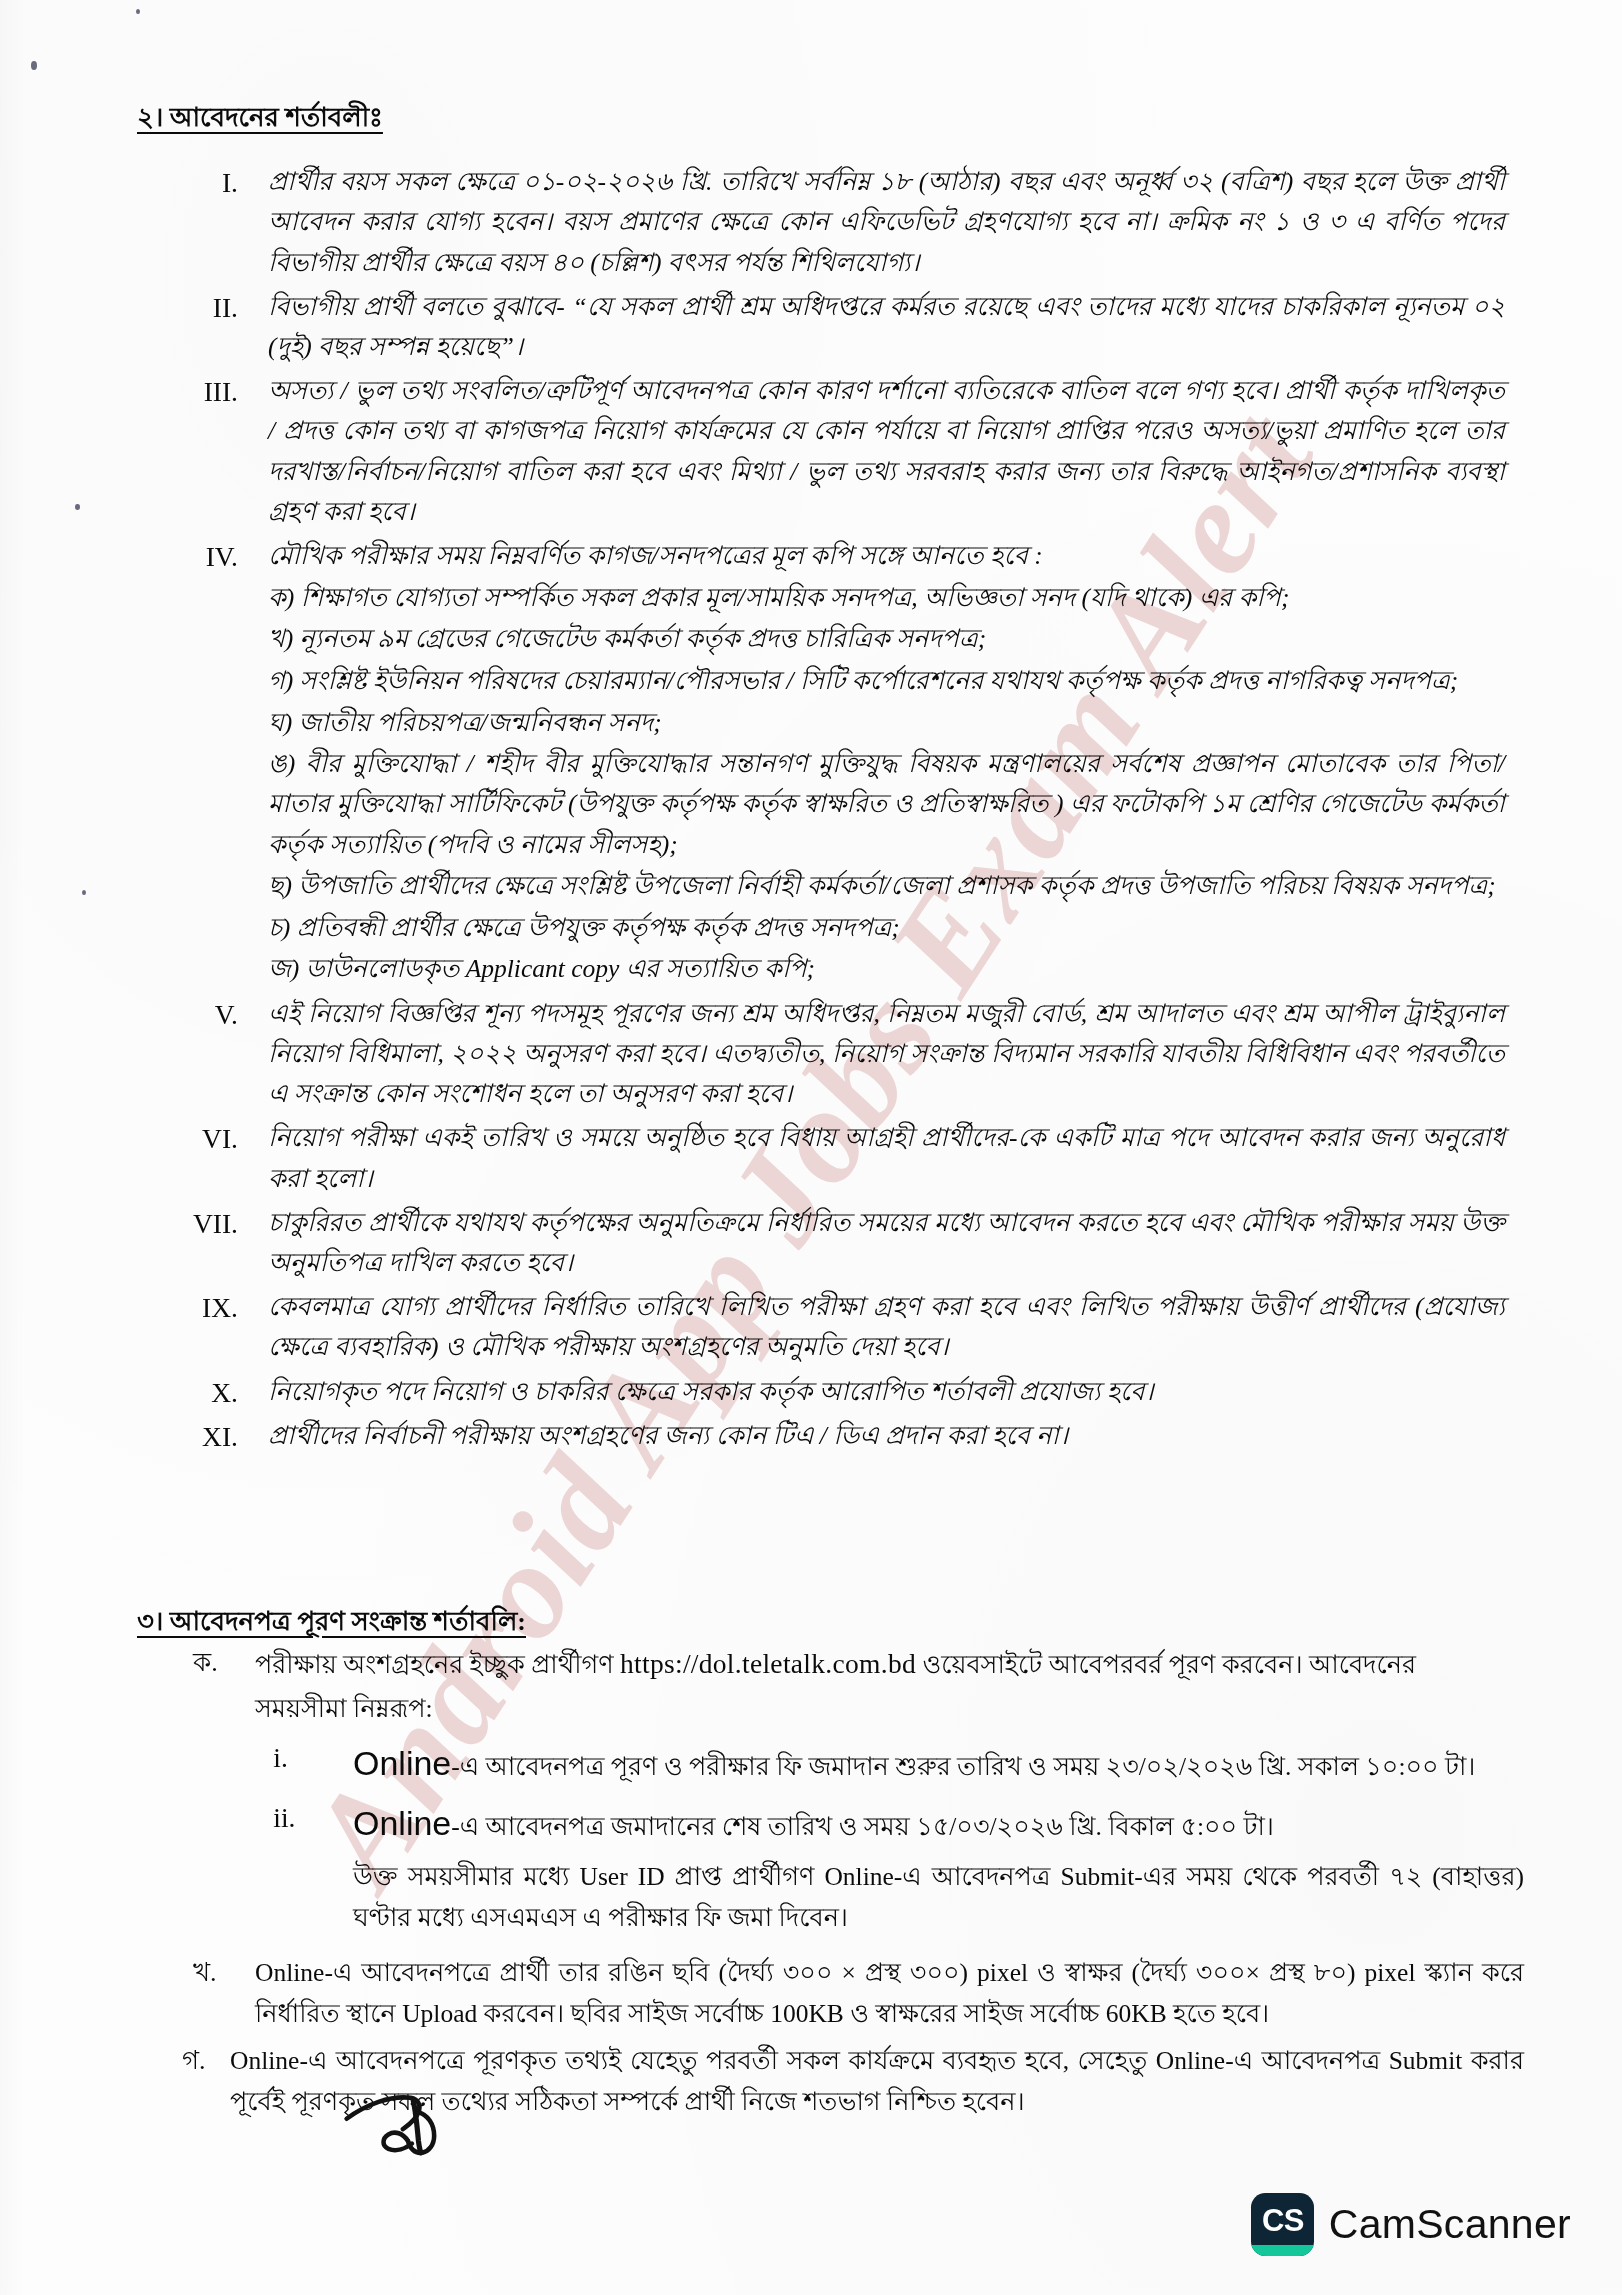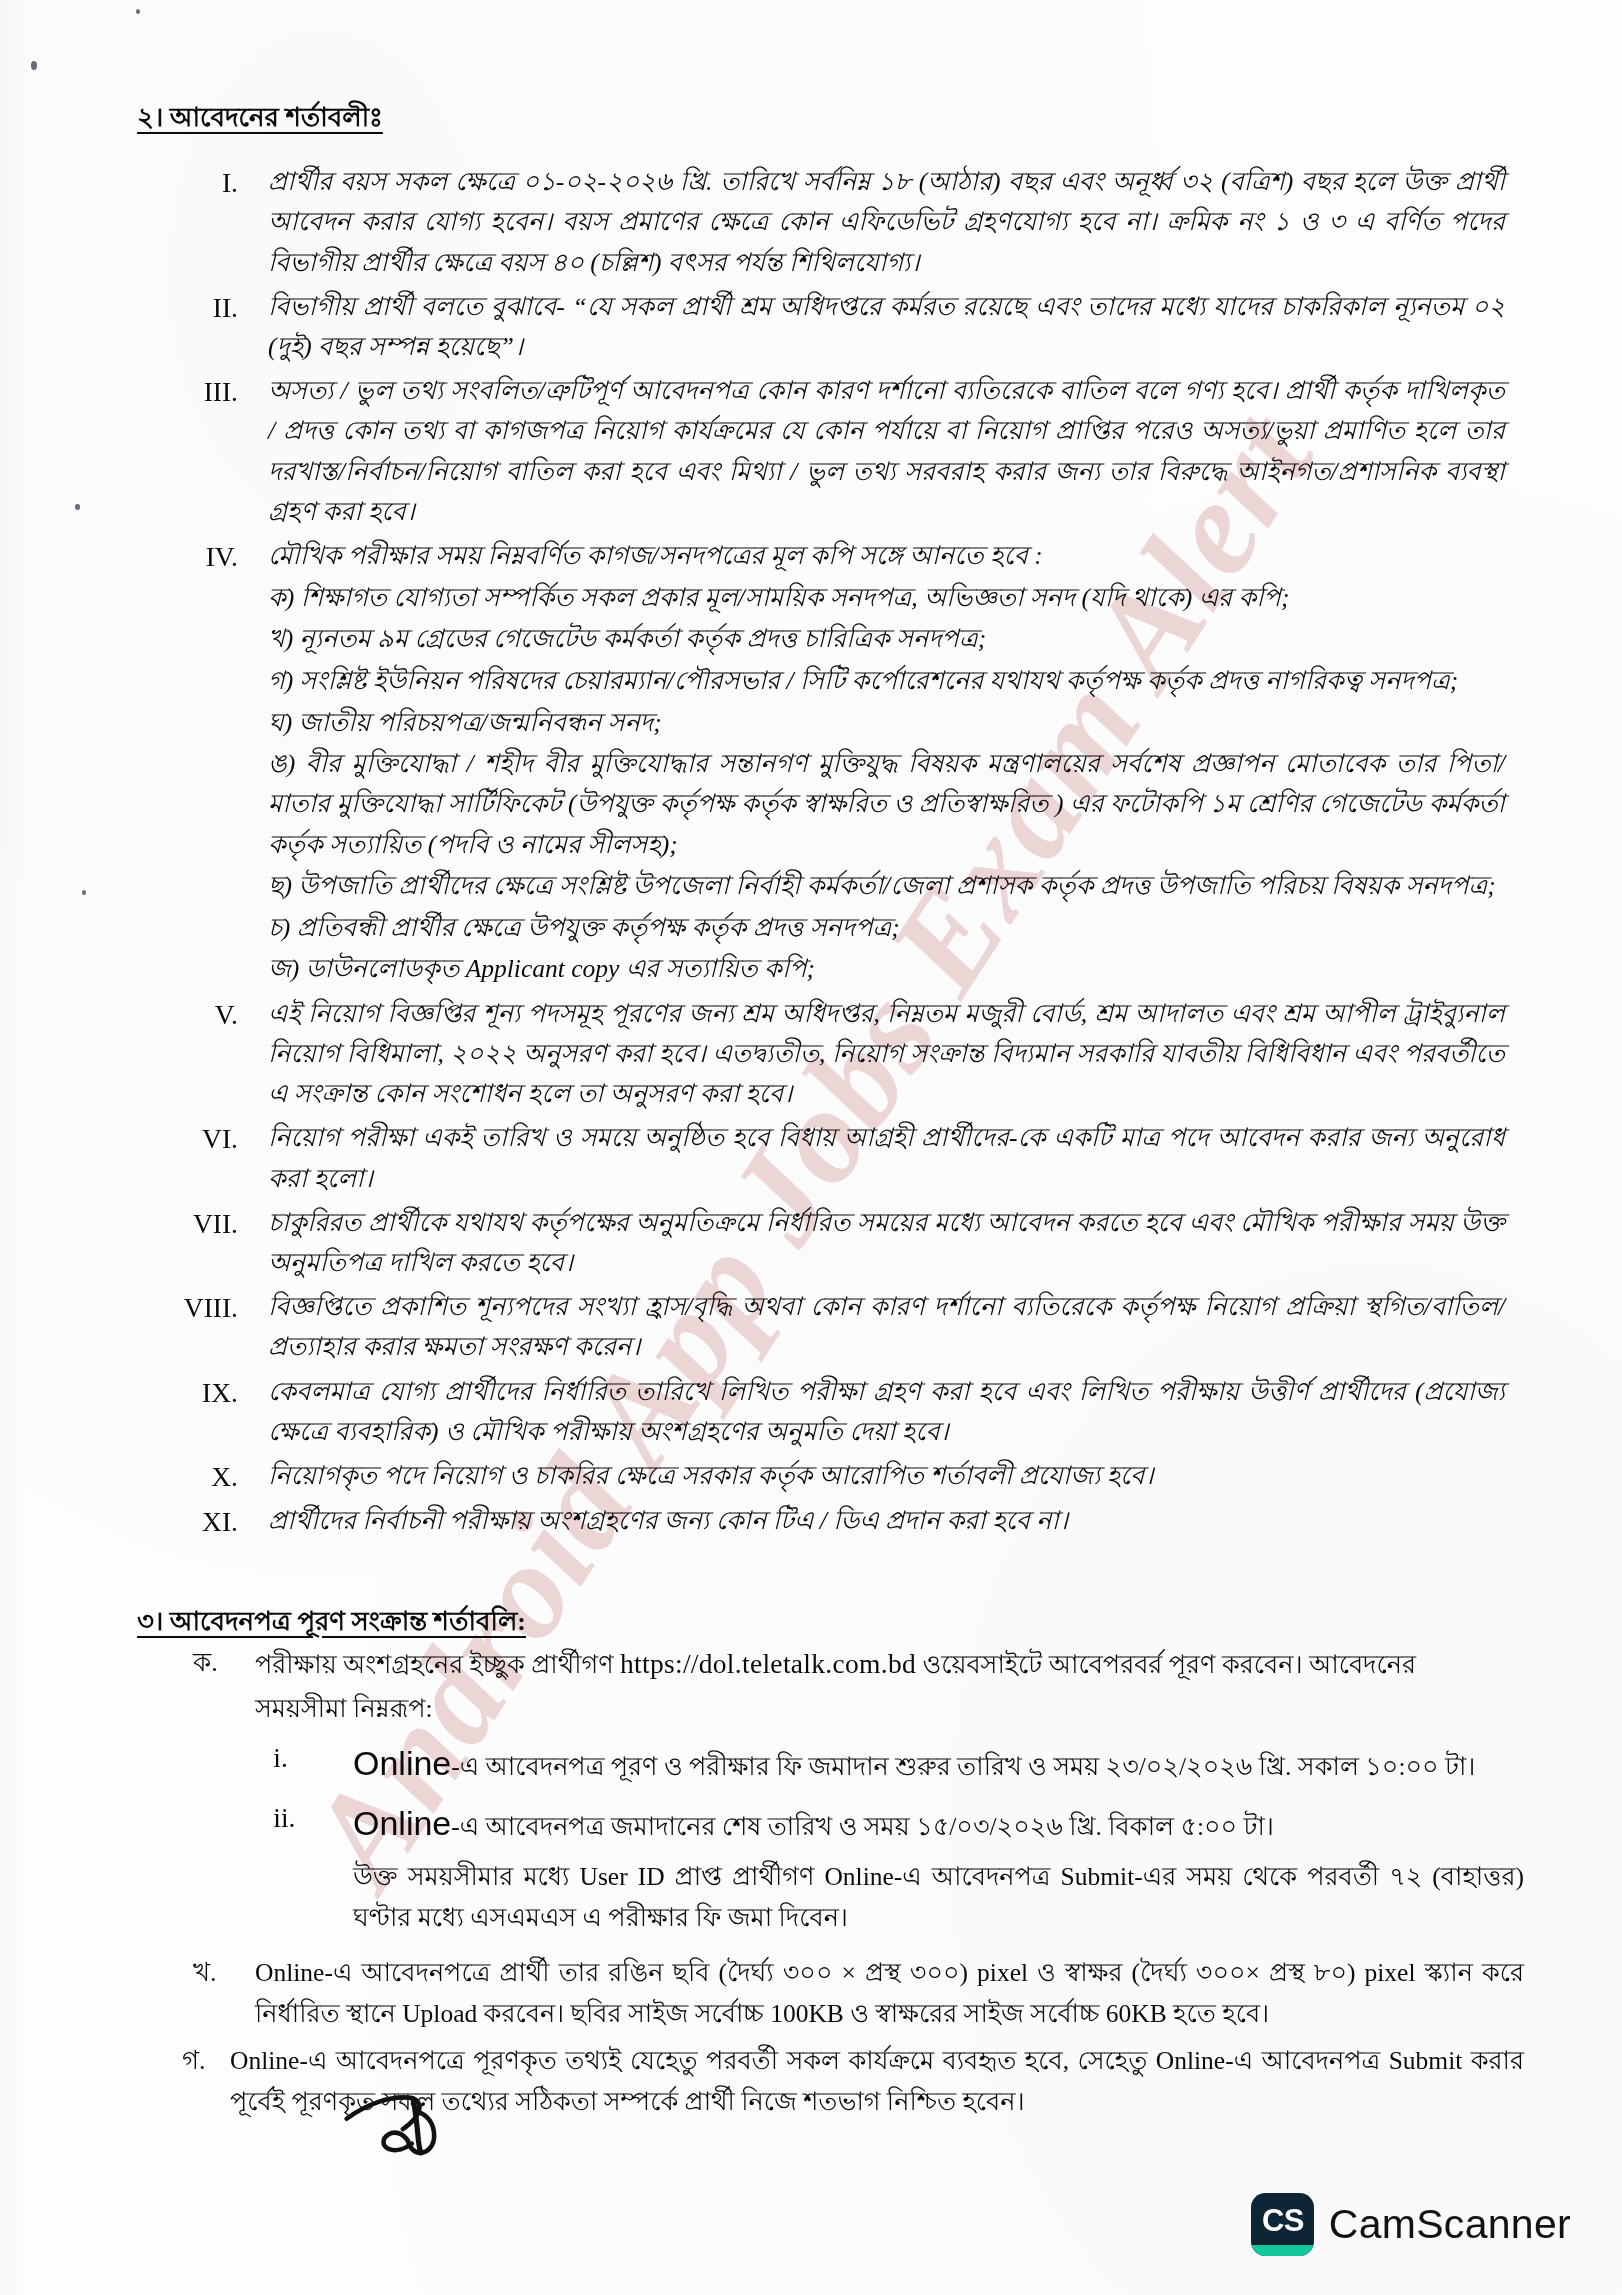--- a/index.html
+++ b/index.html
@@ -286,26 +286,20 @@
         </div>
       </div>
 
       <div class="ritem">
         <div class="rnum">VII.</div>
         <div class="rbody bn">
           <p>চাকুরিরত প্রার্থীকে যথাযথ কর্তৃপক্ষের অনুমতিক্রমে নির্ধারিত সময়ের মধ্যে আবেদন করতে হবে এবং মৌখিক  পরীক্ষার সময় উক্ত অনুমতিপত্র দাখিল করতে হবে।</p>
         </div>
       </div>
 
-      <div class="ritem">
-        <div class="rnum">VIII.</div>
-        <div class="rbody bn">
-          <p>বিজ্ঞপ্তিতে প্রকাশিত শূন্যপদের সংখ্যা হ্রাস/বৃদ্ধি অথবা কোন কারণ দর্শানো ব্যতিরেকে কর্তৃপক্ষ নিয়োগ প্রক্রিয়া স্থগিত/বাতিল/প্রত্যাহার করার ক্ষমতা সংরক্ষণ করেন।</p>
-        </div>
-      </div>
 
       <div class="ritem">
         <div class="rnum">IX.</div>
         <div class="rbody bn">
           <p>কেবলমাত্র যোগ্য প্রার্থীদের নির্ধারিত তারিখে লিখিত পরীক্ষা গ্রহণ করা হবে এবং লিখিত পরীক্ষায় উত্তীর্ণ প্রার্থীদের (প্রযোজ্য ক্ষেত্রে ব্যবহারিক) ও মৌখিক পরীক্ষায় অংশগ্রহণের অনুমতি দেয়া হবে।</p>
         </div>
       </div>
 
       <div class="ritem">
         <div class="rnum">X.</div>

